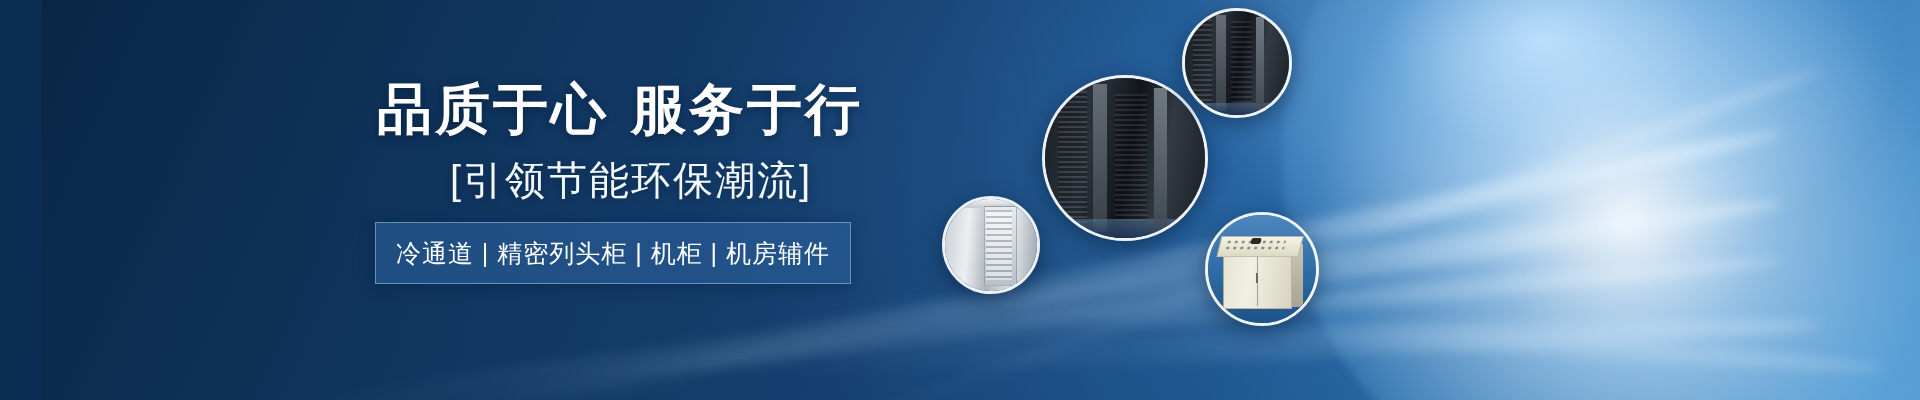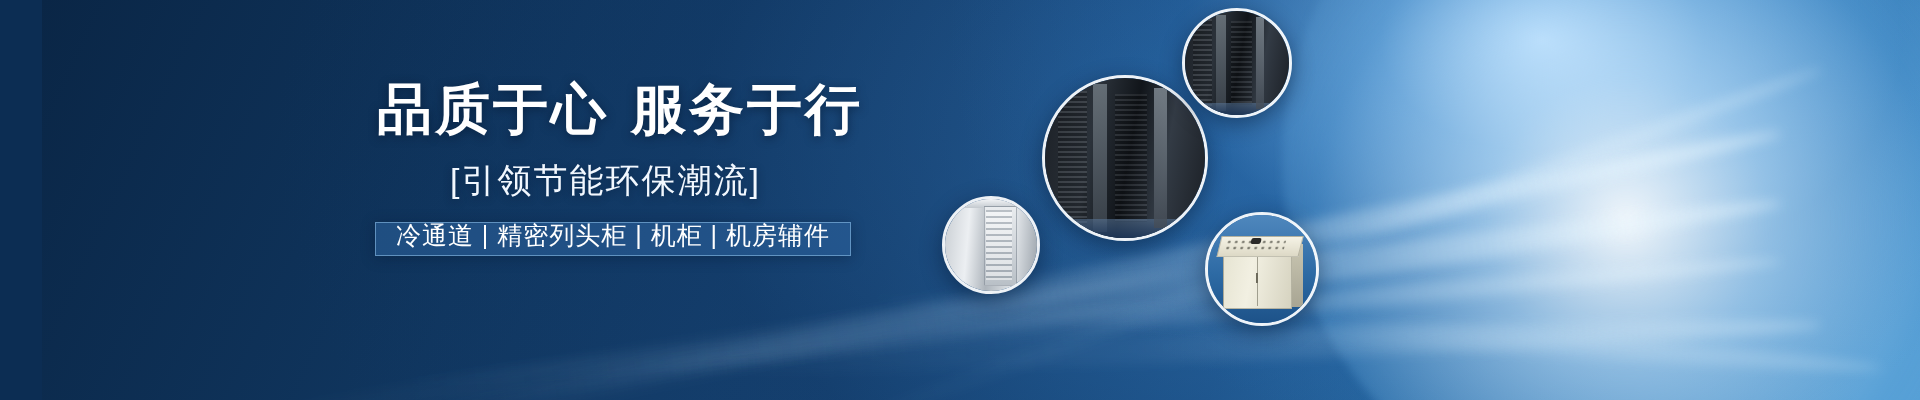--- a/index.html
+++ b/index.html
@@ -38,30 +38,30 @@
   .copy{position:absolute;left:0;top:0;width:860px;height:400px;}
   .headline{
     position:absolute;left:335px;top:78px;width:470px;
     color:#ffffff;font-size:55px;line-height:62px;font-weight:700;
     letter-spacing:3px;white-space:nowrap;
     text-shadow:0 2px 10px rgba(2,18,40,.55);
   }
   .headline .gap{display:inline-block;width:22px;}
   .subtitle{
     position:absolute;left:408px;top:158px;width:340px;
-    color:#f2f8ff;font-size:34px;line-height:44px;font-weight:400;
+    color:#f2f8ff;font-size:40px;line-height:44px;font-weight:400;
     letter-spacing:2px;white-space:nowrap;
     text-shadow:0 2px 8px rgba(2,18,40,.45);
   }
   .tagbox{
     position:absolute;left:333px;top:222px;
-    width:476px;height:34px;box-sizing:border-box;
+    width:476px;height:62px;box-sizing:border-box;
     background:rgba(46,101,160,0.55);
     border:1px solid rgba(150,200,240,0.55);
-    display:flex;align-items:flex-start;justify-content:center;
+    display:flex;align-items:center;justify-content:center;
     box-shadow:0 2px 14px rgba(3,20,45,.35);
   }
   .tagbox .tagtext{
     color:#ffffff;font-size:25px;line-height:25px;font-weight:400;
     letter-spacing:1px;white-space:nowrap;
   }
   
   .circle{
     position:absolute;border-radius:50%;overflow:hidden;
     border:3px solid rgba(255,255,255,0.92);

